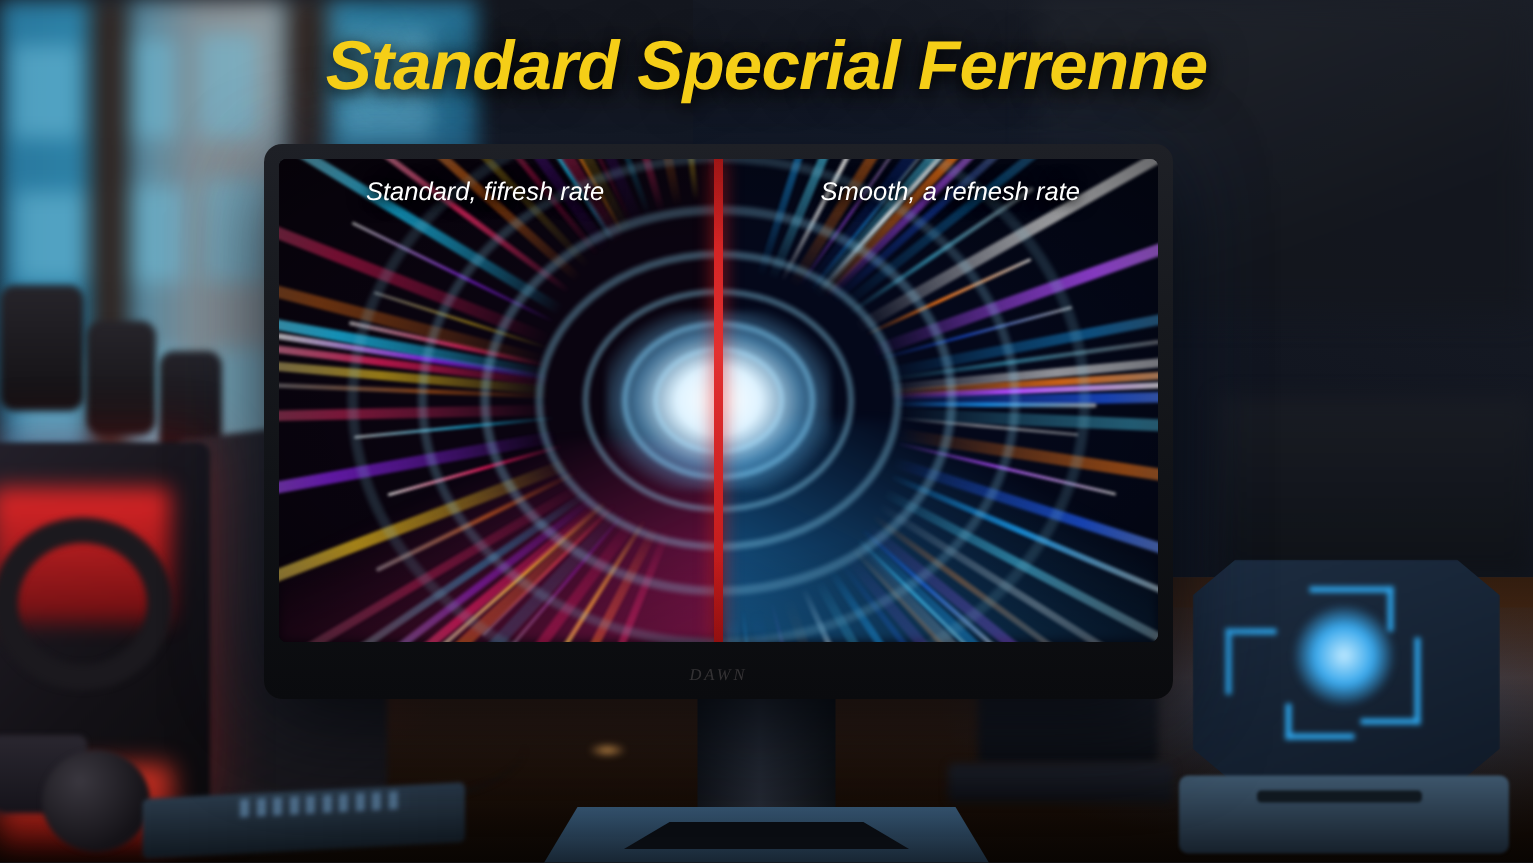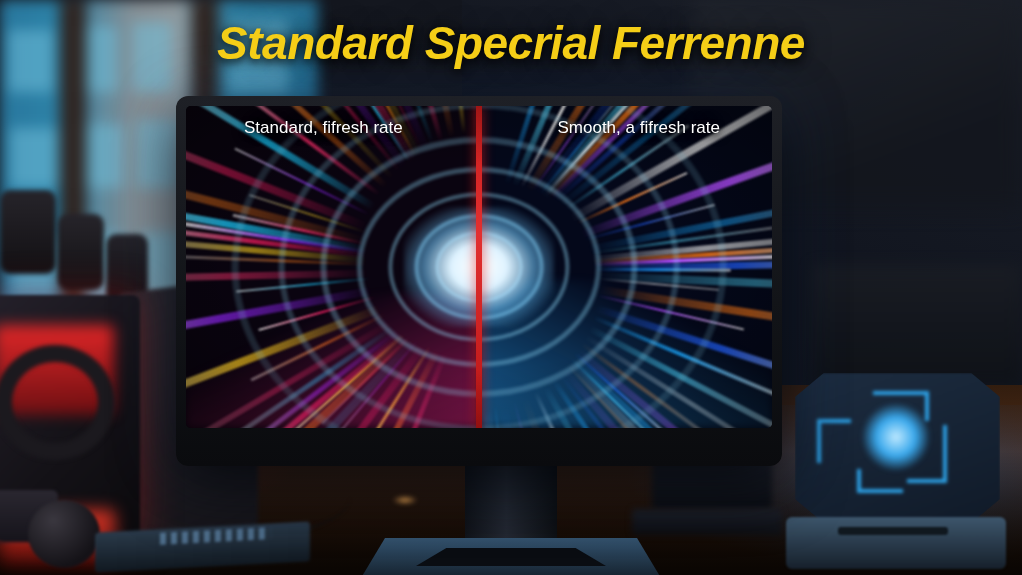--- a/index.html
+++ b/index.html
@@ -179,20 +179,21 @@
   }
 
   
   .monitor { position:absolute; left:176px; top:96px; width:606px; height:370px; }
   .bezel {
     position:absolute; inset:0;
     background:linear-gradient(180deg,#1e2026,#111317 60%,#0a0b0e);
     border-radius:12px;
     box-shadow:0 20px 60px rgba(0,0,0,.75), 0 0 70px rgba(40,90,180,.18);
     padding:10px 10px 38px 10px;
+    font-style:italic;
   }
   .screen {
     position:relative; width:100%; height:100%;
     border-radius:5px; overflow:hidden;
     background:#05060a;
   }
   .brand {
     position:absolute; left:0; bottom:10px; width:100%;
     text-align:center; font-size:11px; letter-spacing:2px;
     color:rgba(150,140,140,.30);
@@ -483,22 +484,23 @@
             <div class="ring" style="width:317.20000000000005px;height:260px;border-width:6.2px;border-color:rgba(150,225,255,0.29);"></div>
             <div class="ring" style="width:400.8px;height:329px;border-width:6.9px;border-color:rgba(150,225,255,0.23);"></div>
             <div class="ring" style="width:494.8px;height:406px;border-width:7.6px;border-color:rgba(150,225,255,0.18);"></div>
           </div>
         <div class="core"></div>
 
         <div class="divider"></div>
         <div class="screen-vignette"></div>
 
         <div class="screen-label label-left">Standard, fifresh rate</div>
-        <div class="screen-label label-right">Smooth, a fifresh rate</div>
+        <div class="screen-label label-right">Smooth, a refnesh rate</div>
       </div>
+      <div class="brand">DAWN</div>
     </div>
   </div>
 
   <div class="title-wrap">
     <span class="title">Standard Specrial Ferrenne</span>
   </div>
 
 </div>
 
 </body></html>

